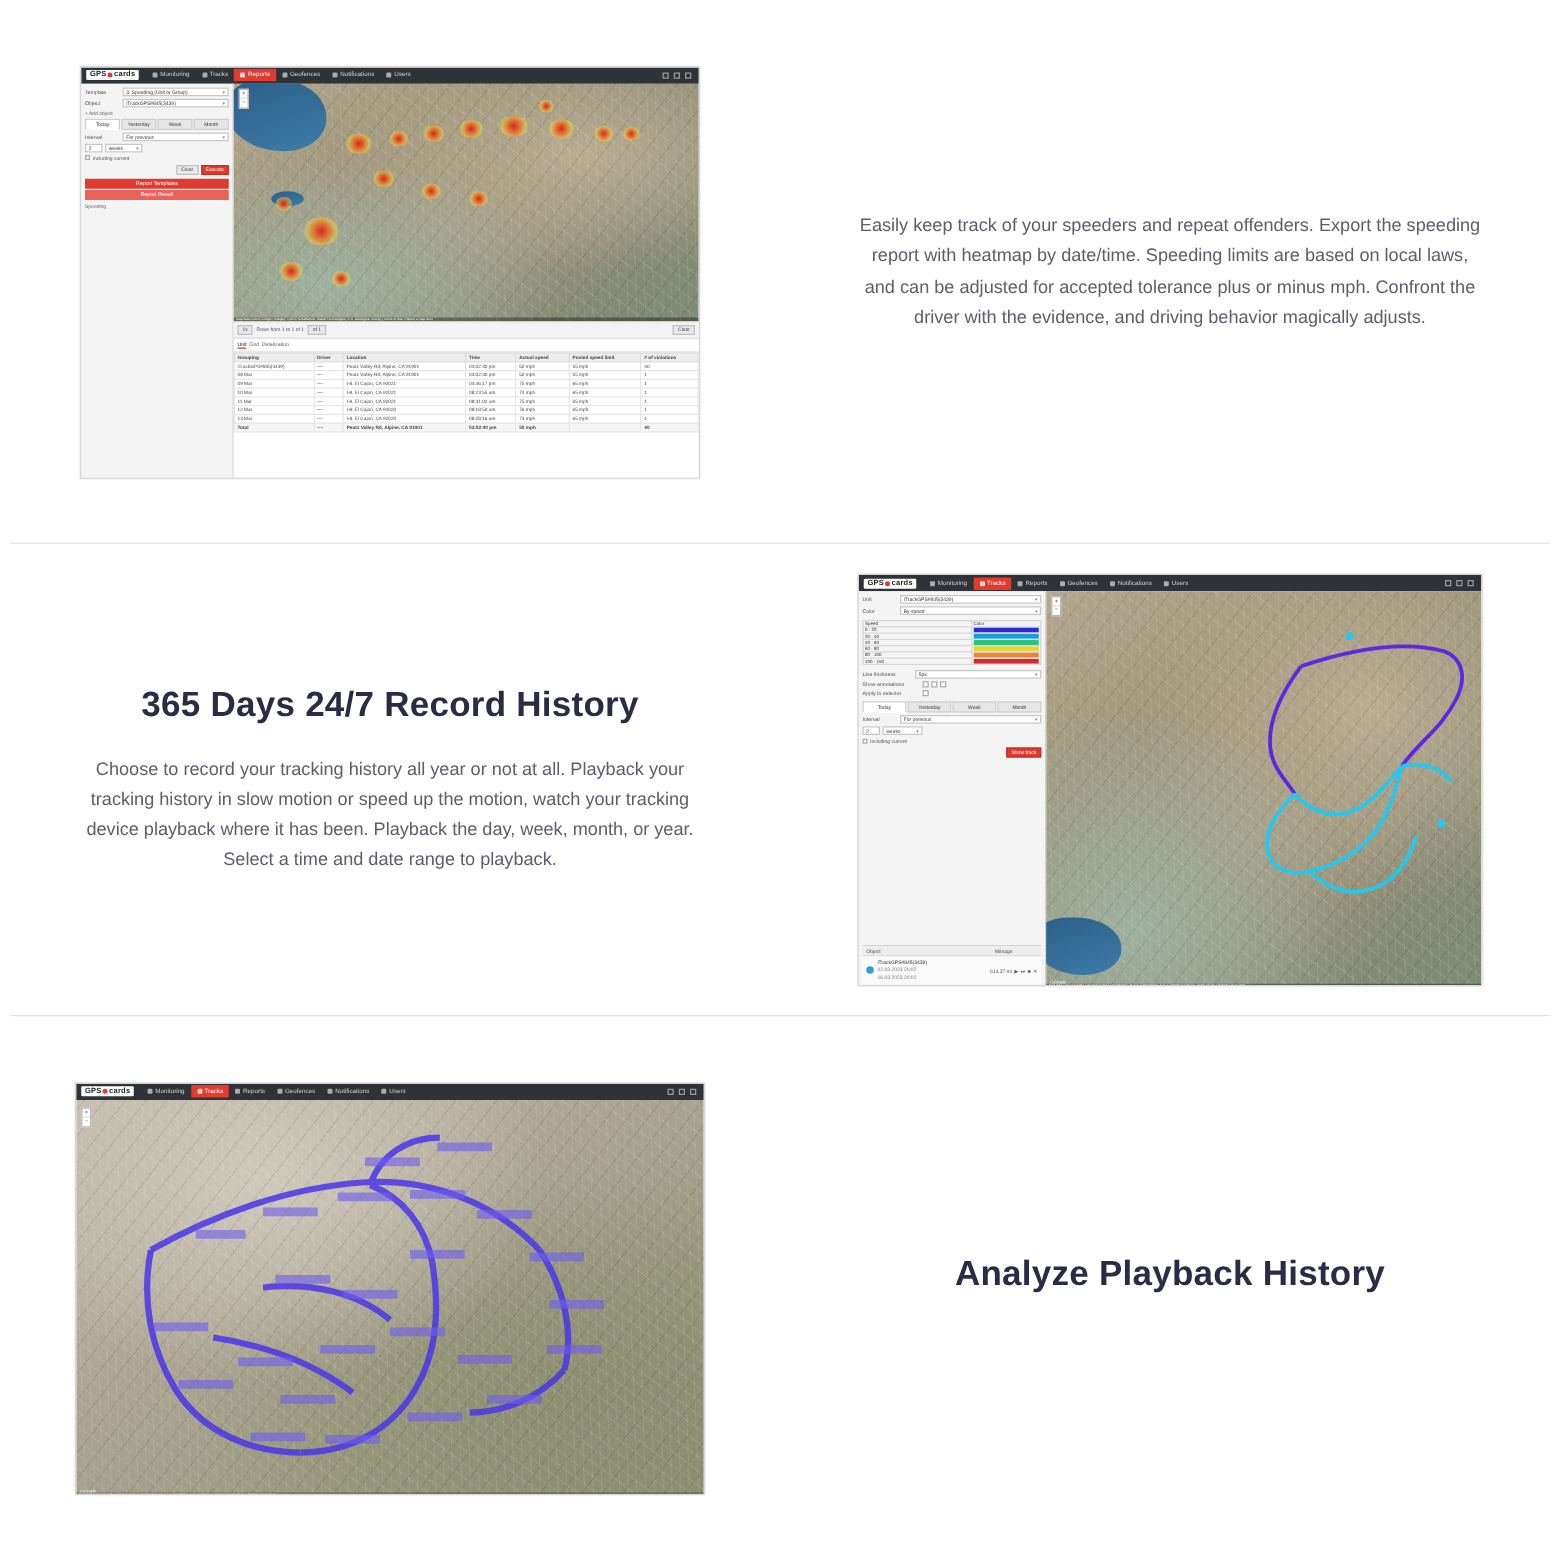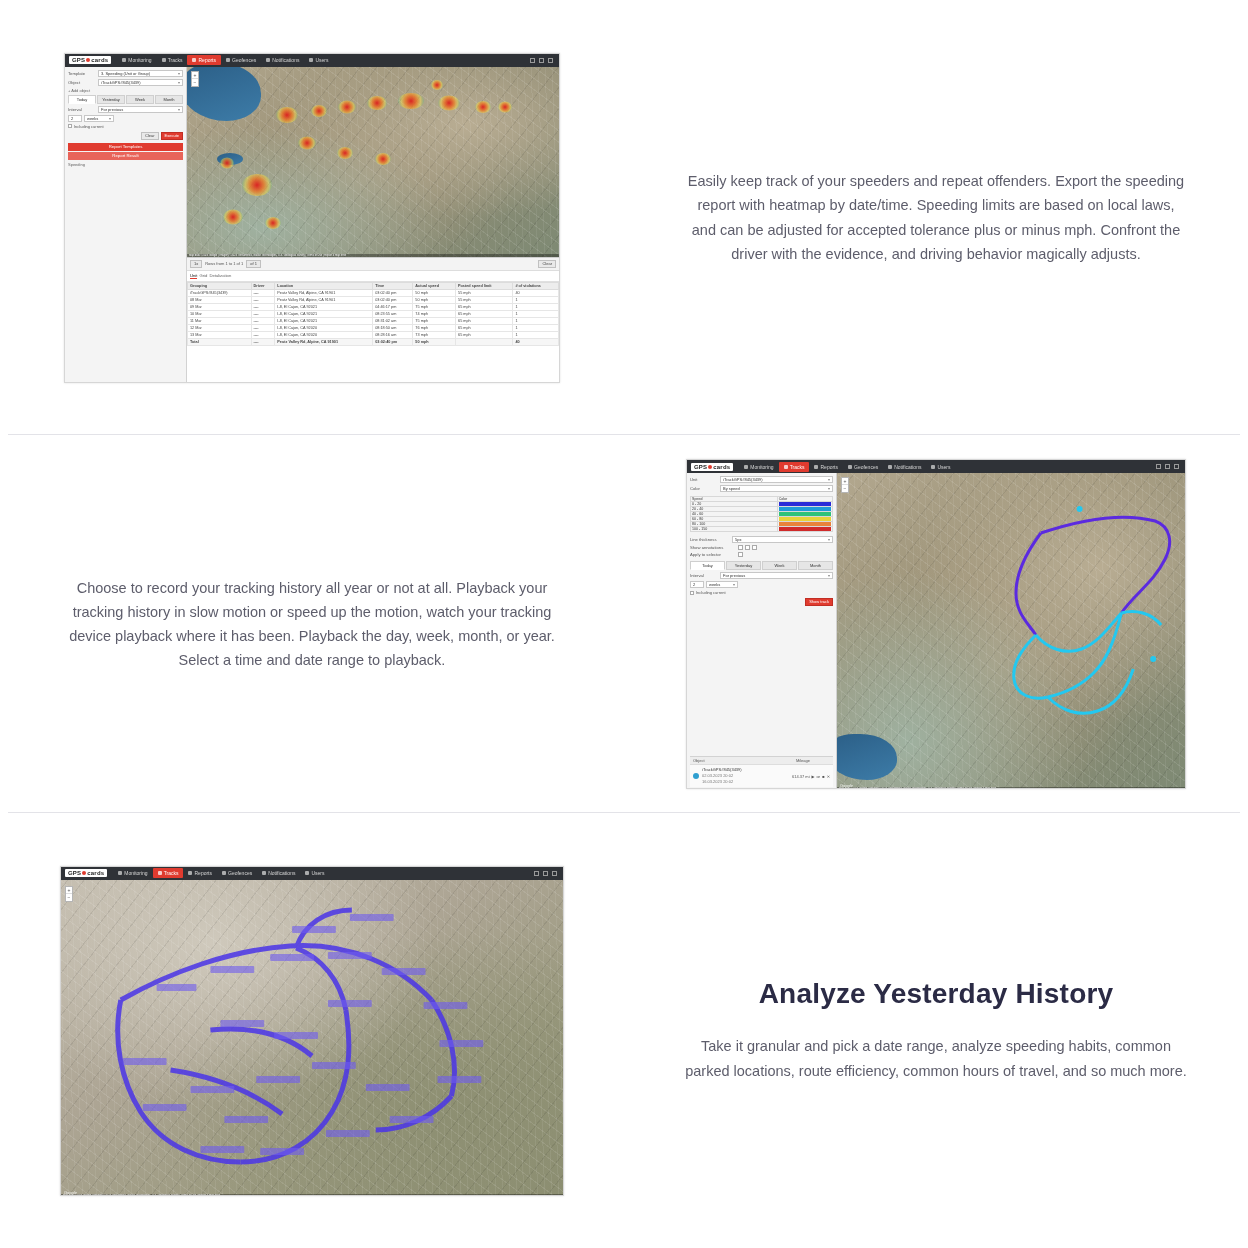--- a/index.html
+++ b/index.html
@@ -431,20 +431,21 @@
     </div>
 
     <div class="text-col">
       <p class="body-text">Easily keep track of your speeders and repeat offenders. Export the speeding report with heatmap by date/time. Speeding limits are based on local laws, and can be adjusted for accepted tolerance plus or minus mph. Confront the driver with the evidence, and driving behavior magically adjusts.</p>
     </div>
     <div class="divider" style="bottom:0;"></div>
   </div>
 
   <div class="section" id="sec2" style="height:378px;">
     <div class="text-col">
+      <h2>365 Days 24/7 Record History</h2>
       <p class="body-text">Choose to record your tracking history all year or not at all. Playback your tracking history in slow motion or speed up the motion, watch your tracking device playback where it has been. Playback the day, week, month, or year. Select a time and date range to playback.</p>
     </div>
 
     <div class="shot-col">
       <div class="app" style="width:500px;height:330px;">
         <div class="topbar">
           <div class="logo">GPS<span class="dot"></span>cards</div>
           <div class="navitem">
               <span class="ic"></span>
               <span>Monitoring</span>
@@ -720,18 +721,17 @@
             <div>+</div>
             <div>−</div>
           </div>
           <div class="gtag">Google</div>
           <div class="attrib">Map data ©2023 Google | Imagery ©2023 TerraMetrics, Maxar Technologies, U.S. Geological Survey | Terms of Use | Report a map error</div>
         </div>
       </div>
     </div>
 
     <div class="text-col">
-      <h2>Analyze Yesterday History</h2>
-      <p class="body-text">Take it granular and pick a date range, analyze speeding habits, common parked locations, route efficiency, common hours of travel, and so much more.</p>
+      <h2>Analyze Playback History</h2>
     </div>
   </div>
 
 </div>
 
 </body></html>

